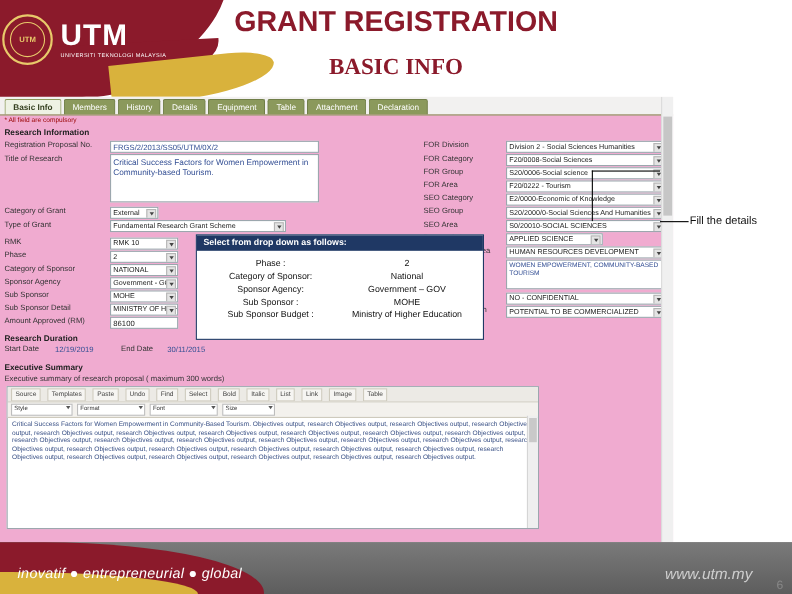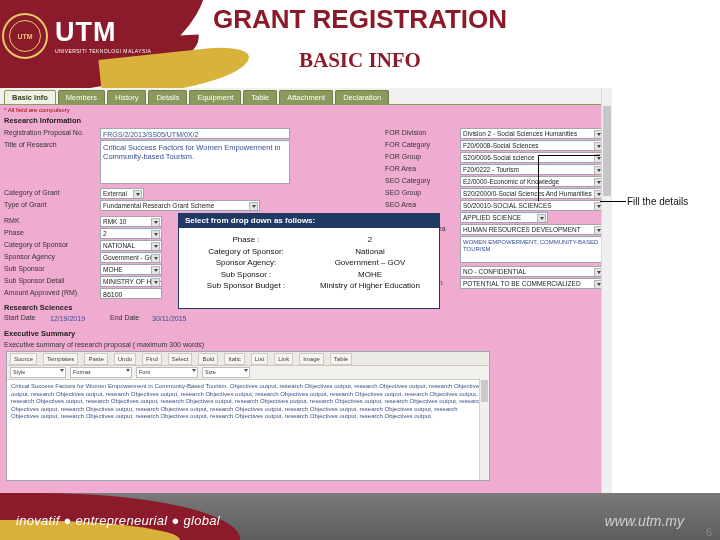--- a/index.html
+++ b/index.html
@@ -317,21 +317,21 @@
 
     <div class="lbl" style="left:385px;top:134px;">Keyword</div>
     <div class="ta" style="left:460px;top:131px;width:145px;height:27px;font-size:6px;line-height:7px;">WOMEN EMPOWERMENT, COMMUNITY-BASED TOURISM</div>
 
     <div class="lbl" style="left:385px;top:162px;">Research Status</div>
     <div class="sel" style="left:460px;top:161px;width:145px;"><span>NO - CONFIDENTIAL</span><i class="arw"></i></div>
 
     <div class="lbl" style="left:385px;top:174px;">Commercialization</div>
     <div class="sel" style="left:460px;top:173px;width:145px;"><span>POTENTIAL TO BE COMMERCIALIZED</span><i class="arw"></i></div>
 
-    <div class="sect-title" style="left:4px;top:198px;">Research Sciences</div>
+    <div class="sect-title" style="left:4px;top:198px;">Research Duration</div>
     <div class="lbl" style="left:4px;top:209px;">Start Date</div>
     <div class="inp blue" style="left:48px;top:208px;width:52px;border:none;background:transparent;">12/19/2019</div>
     <div class="lbl" style="left:110px;top:209px;">End Date</div>
     <div class="inp blue" style="left:150px;top:208px;width:52px;border:none;background:transparent;">30/11/2015</div>
 
     <div class="sect-title" style="left:4px;top:224px;">Executive Summary</div>
     <div class="lbl" style="left:4px;top:236px;">Executive summary of research proposal ( maximum 300 words)</div>
 
     <div class="editor-wrap" style="top:246px;height:130px;">
       <div class="editor-toolbar">

